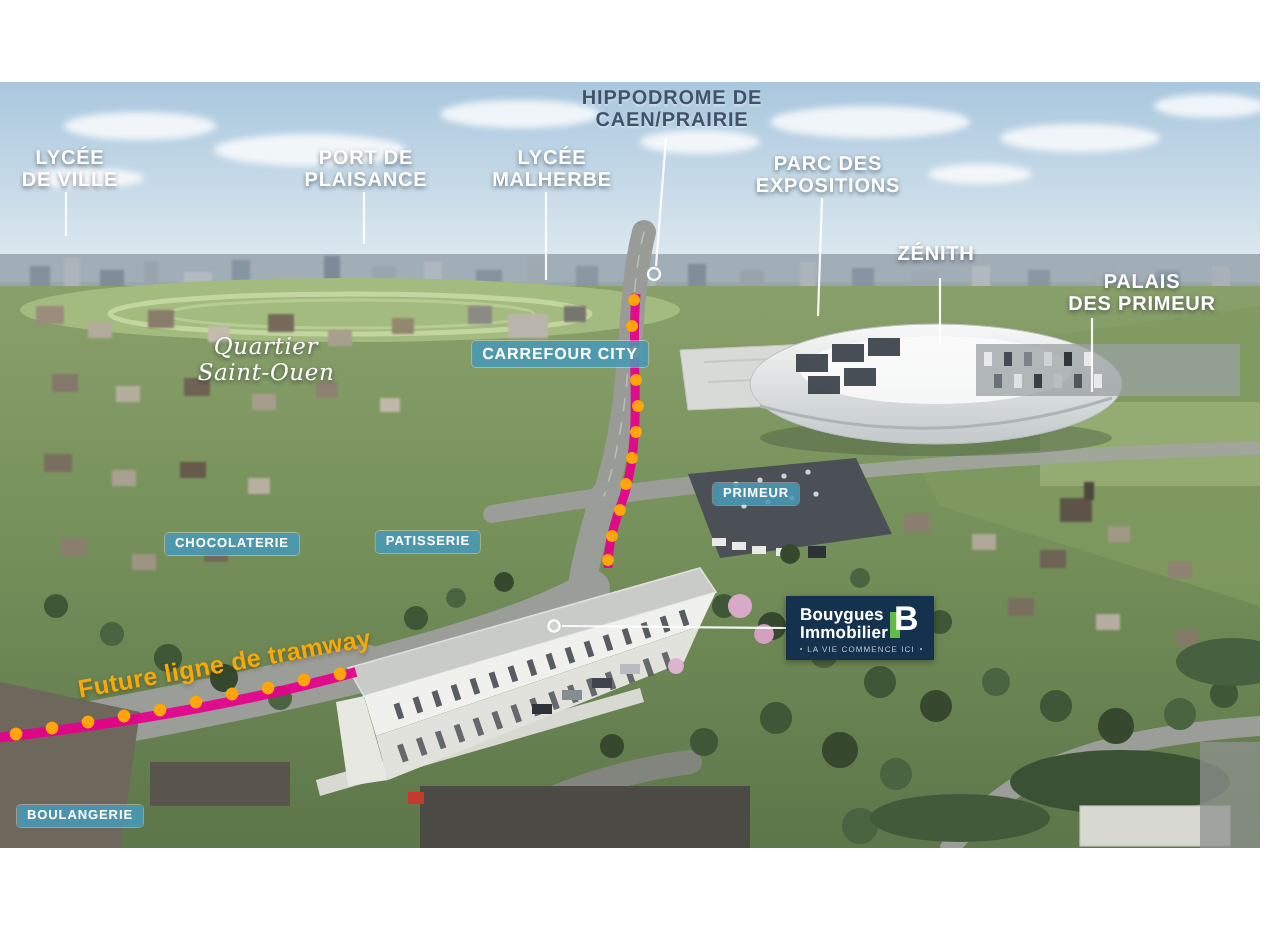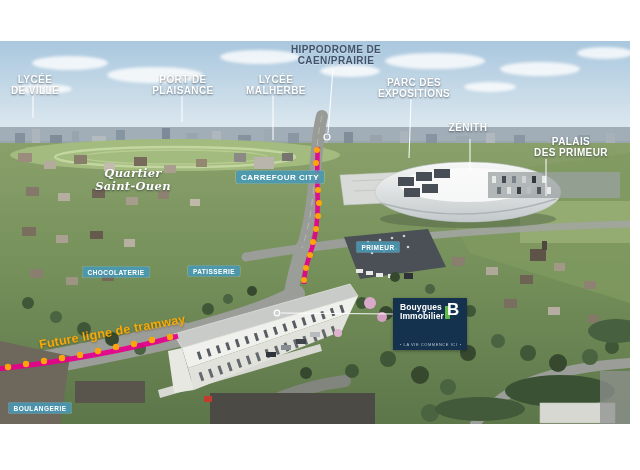--- a/index.html
+++ b/index.html
@@ -7,36 +7,36 @@
          font-family:"Liberation Sans",sans-serif;}
   .photo{position:absolute;left:0;top:41px;width:630px;height:383px;overflow:hidden;background:#8da471;}
   .photo svg.bg{position:absolute;left:0;top:0;}
   svg.overlay{position:absolute;left:0;top:0;width:640px;height:470px;pointer-events:none;}
 
   
   .lm{position:absolute;transform:translateX(-50%);text-align:center;color:#ffffff;
       font-weight:800;font-size:10px;line-height:1.12;letter-spacing:.4px;white-space:nowrap;
       text-shadow:0 1px 2px rgba(20,30,40,.55);}
   .lm.dark{color:#41536a;text-shadow:0 1px 1px rgba(255,255,255,.4);}
-  .lm.script{font-family:"DejaVu Serif",serif;font-style:italic;font-weight:700;
+  .lm.script{font-family:"DejaVu Serif",serif;font-style:italic;font-weight:400;
              font-size:11.5px;letter-spacing:.3px;text-shadow:0 1px 2px rgba(20,30,40,.6);text-align:center;}
 
   
   .badge{position:absolute;transform:translate(-50%,-50%);background:rgba(72,153,182,.88);
          color:#fff;font-weight:700;font-size:6.5px;letter-spacing:.45px;padding:2px 5px;
          border-radius:2px;white-space:nowrap;box-shadow:0 0 0 .5px rgba(255,255,255,.35);}
   .badge.big{font-size:8px;}
 
   
   .tramtext{position:absolute;left:38px;top:324px;width:160px;transform:rotate(-10deg);
             color:#f6a90a;font-size:12.5px;font-weight:800;letter-spacing:.2px;white-space:nowrap;
             text-shadow:0 1px 2px rgba(70,40,0,.4);}
 
   
-  .logo{position:absolute;left:393px;top:298px;width:74px;height:52px;background:#14324e;
+  .logo{position:absolute;left:393px;top:298px;width:74px;height:32px;background:#14324e;
         box-sizing:border-box;padding:5px 6px 3px 7px;display:flex;flex-direction:column;
         box-shadow:0 1px 3px rgba(0,0,0,.35);}
   .logo .row1{display:flex;align-items:flex-start;}
   .logo .names{color:#fff;font-size:8.5px;font-weight:800;line-height:1.1;letter-spacing:.1px;}
   .logo .bmark{position:relative;margin-left:auto;width:16px;height:18px;}
   .logo .bgreen{position:absolute;left:0;top:3px;width:5px;height:13px;background:#62bb46;}
   .logo .bletter{position:absolute;left:2px;top:-3px;color:#fff;font-size:17px;font-weight:800;}
   .logo .tag{margin-top:auto;display:flex;align-items:center;gap:3px;color:#b9c6d2;
              font-size:4px;letter-spacing:.55px;white-space:nowrap;}
   .logo .tag::before,.logo .tag::after{content:"";flex:1;border-top:.5px solid rgba(255,255,255,.55);}

